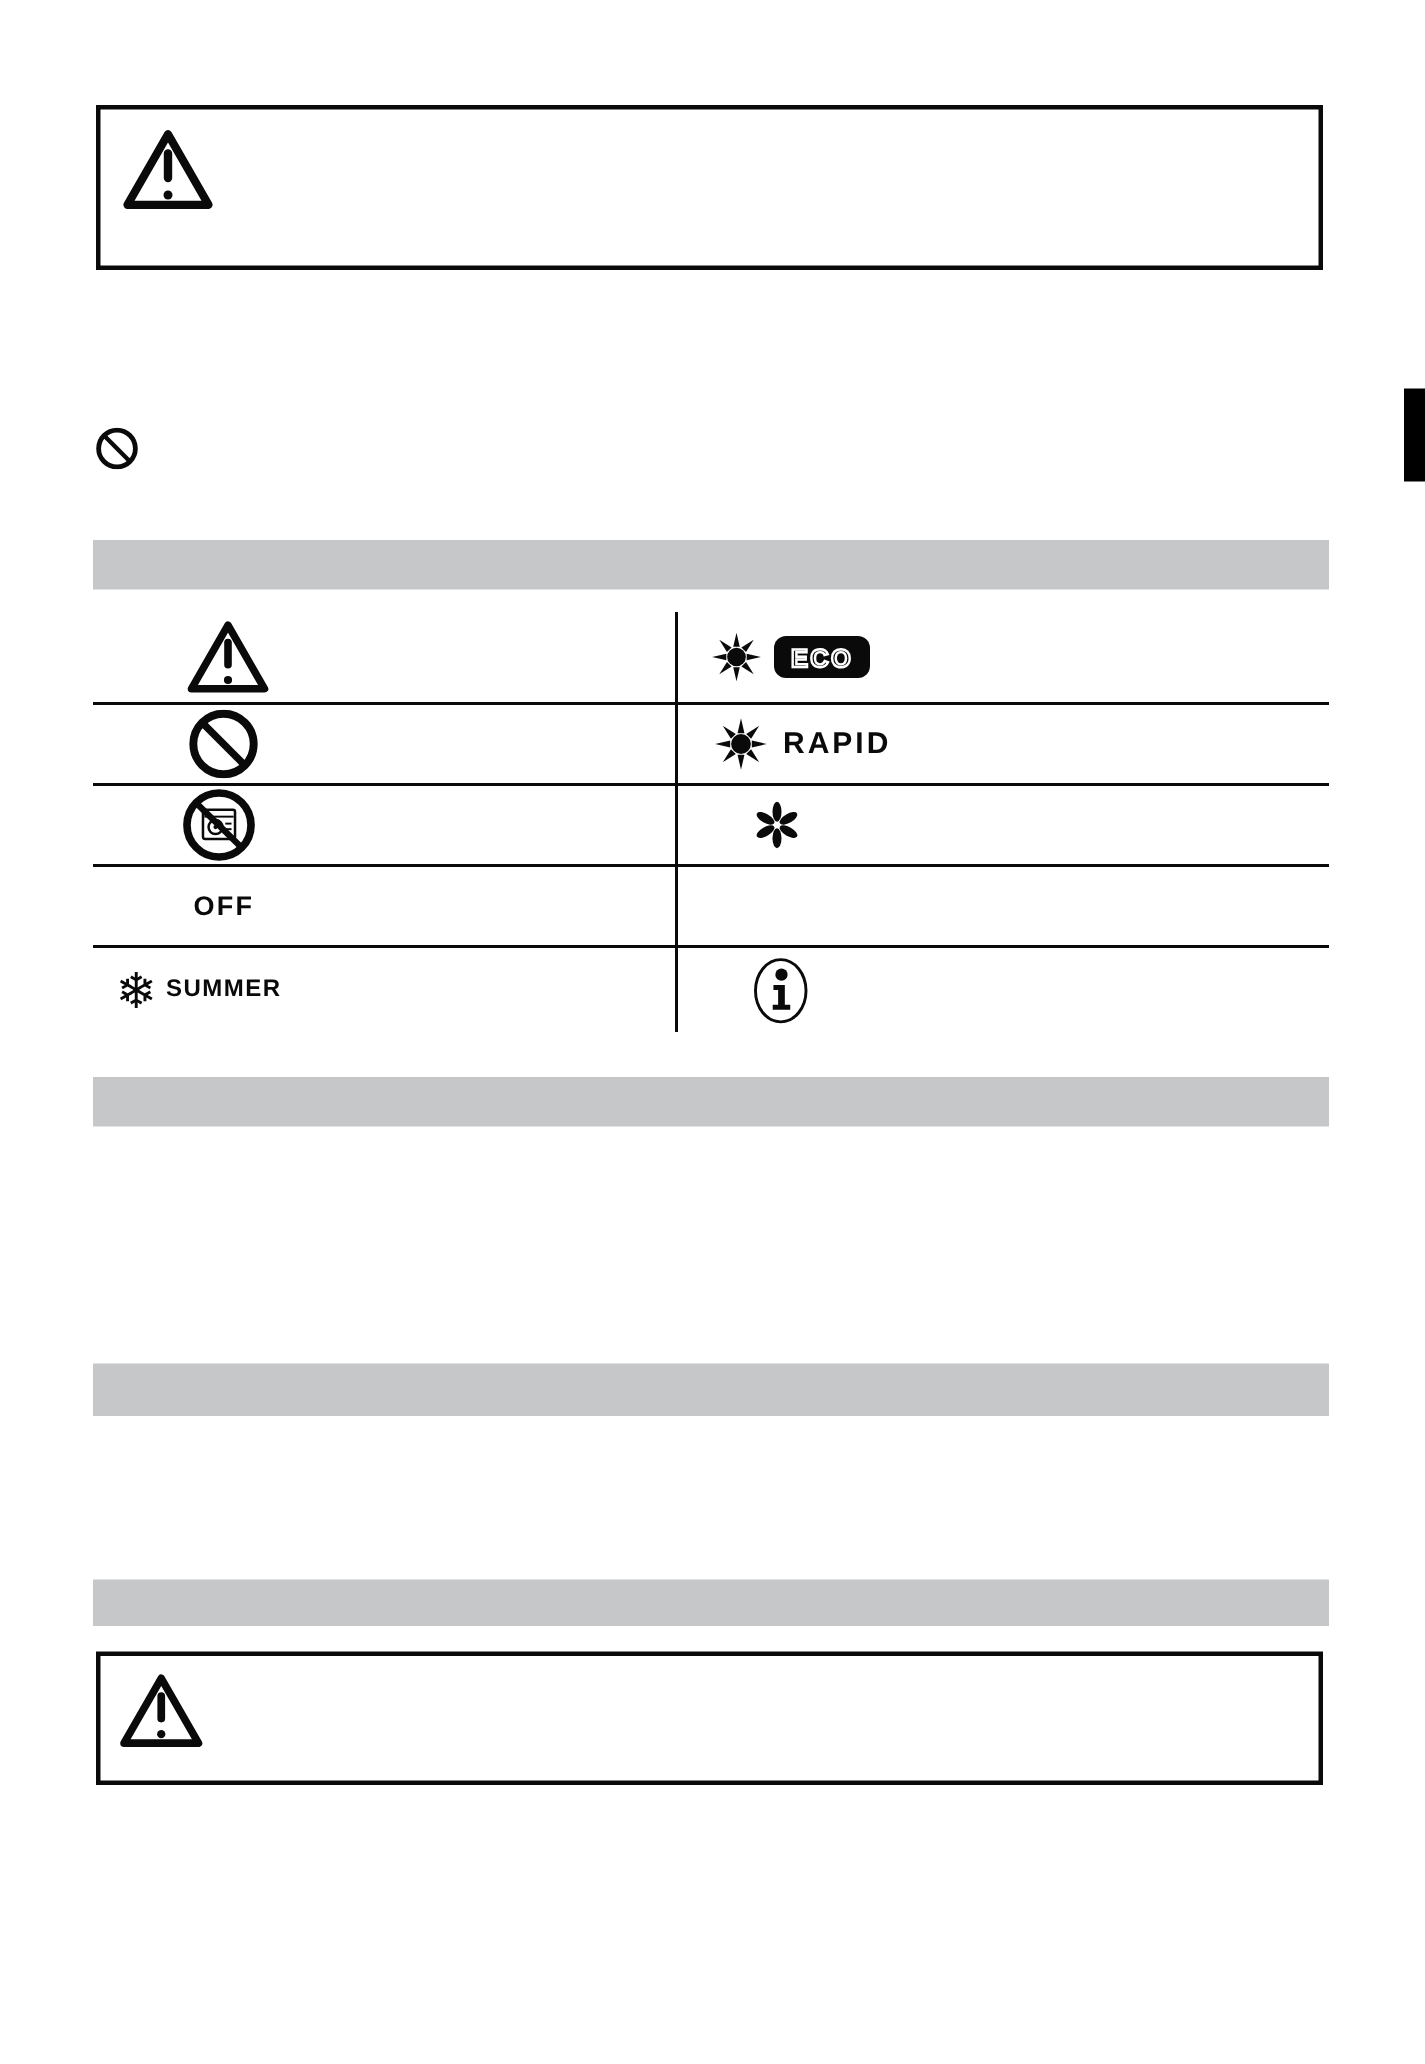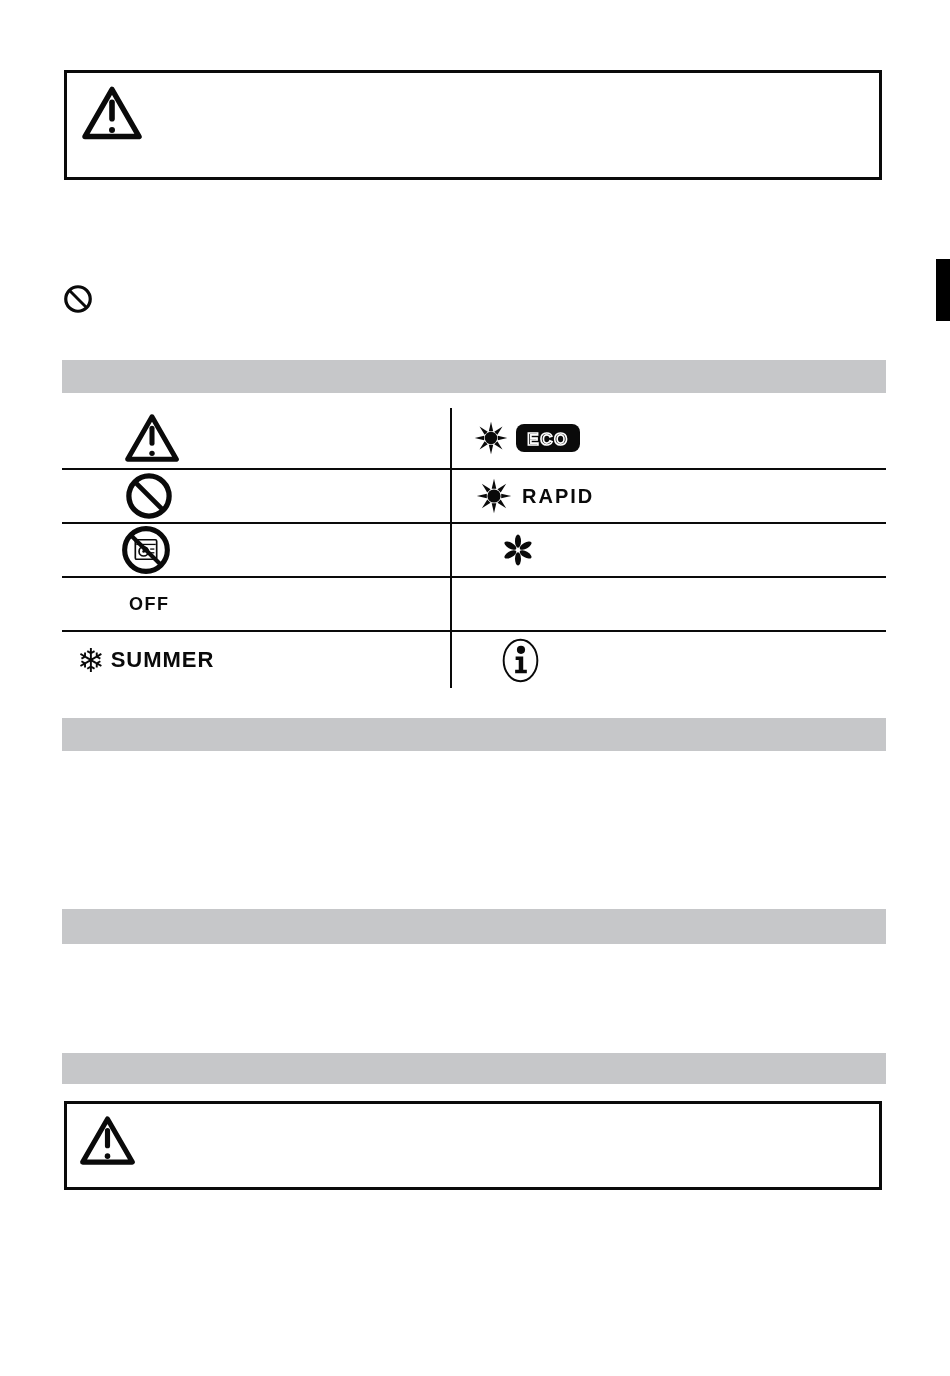--- a/index.html
+++ b/index.html
@@ -20,21 +20,21 @@
   .v-divider{position:absolute;left:388px;top:0;width:2px;height:100%;background:#0a0a0a;}
   .sym-row{display:flex;align-items:stretch;box-sizing:border-box;}
   .sym-row.sep{border-bottom:2px solid #0a0a0a;}
   .cell-left{flex:0 0 389px;display:flex;align-items:center;}
   .cell-right{flex:1;display:flex;align-items:center;}
 
   .techno{font-family:"Liberation Sans",sans-serif;font-weight:bold;color:#0a0a0a;}
   .rapid-label{font-size:20px;letter-spacing:2px;margin-left:10px;}
   .off-label{font-size:18px;letter-spacing:1.5px;margin-left:67px;}
   .max-label{font-size:19px;letter-spacing:1.5px;margin-left:48px;}
-  .summer-label{font-size:22px;letter-spacing:1px;margin-left:6px;}
+  .summer-label{font-size:16px;letter-spacing:1px;margin-left:6px;}
   .snowflake{font-family:"DejaVu Sans",sans-serif;font-size:33px;line-height:1;margin-left:15px;color:#0a0a0a;}
 
   svg{display:block;}
 </style>
 </head>
 <body>
 
 <div class="page">
 
   <div class="warn-box" style="top:70px;height:110px;">

